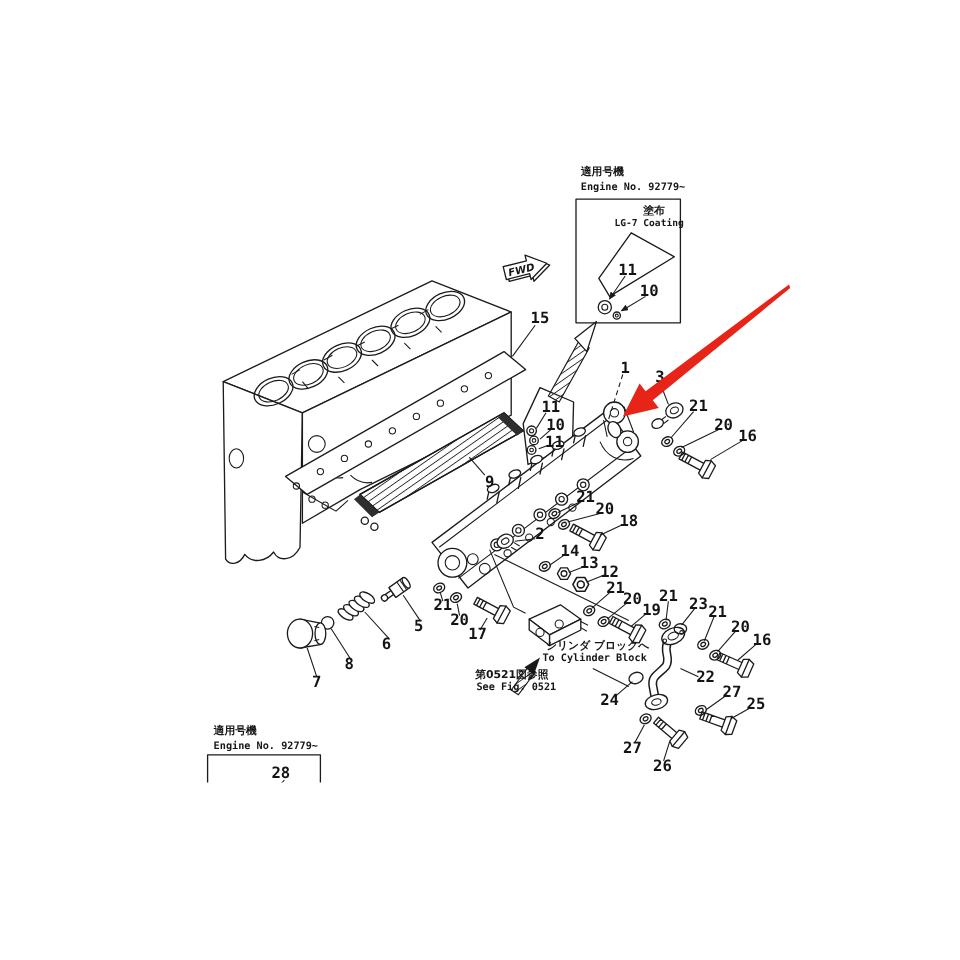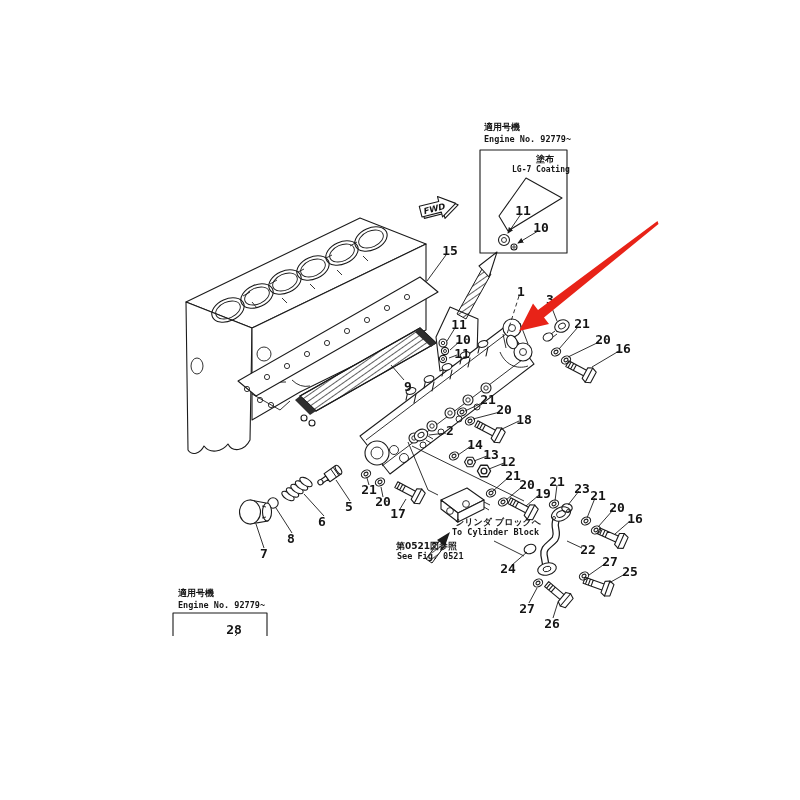--- a/index.html
+++ b/index.html
@@ -1,17 +1,17 @@
 <!DOCTYPE html>
 <html><head>
 <meta charset="utf-8">
 <style>
   html,body{margin:0;padding:0;}
   body{width:800px;height:800px;background:#fff;font-family:"DejaVu Sans Mono",monospace;}
-  #stage{position:relative;width:800px;height:636px;background:#fff;overflow:hidden;}
+  #stage{position:relative;width:800px;height:636px;background:#fff;overflow:hidden;margin-top:16px;}
   svg{position:absolute;left:0;top:0;}
   .ln{fill:none;stroke:#1b1b1b;stroke-width:1.1;stroke-linecap:round;stroke-linejoin:round;}
   .lnw{fill:#fff;stroke:#1b1b1b;stroke-width:1.1;stroke-linecap:round;stroke-linejoin:round;}
   .thin{fill:none;stroke:#1b1b1b;stroke-width:0.9;}
   .callout{font:700 13px "DejaVu Sans Mono",monospace;fill:#141414;text-anchor:middle;dominant-baseline:central;}
   .small-en{font:700 8.5px "DejaVu Sans Mono",monospace;fill:#161616;}
   .small-jp{font:700 9px "DejaVu Sans",sans-serif;fill:#161616;}
   .fwd-t{font:italic 700 8.5px "DejaVu Sans",sans-serif;fill:#161616;}
 </style>
 </head>

